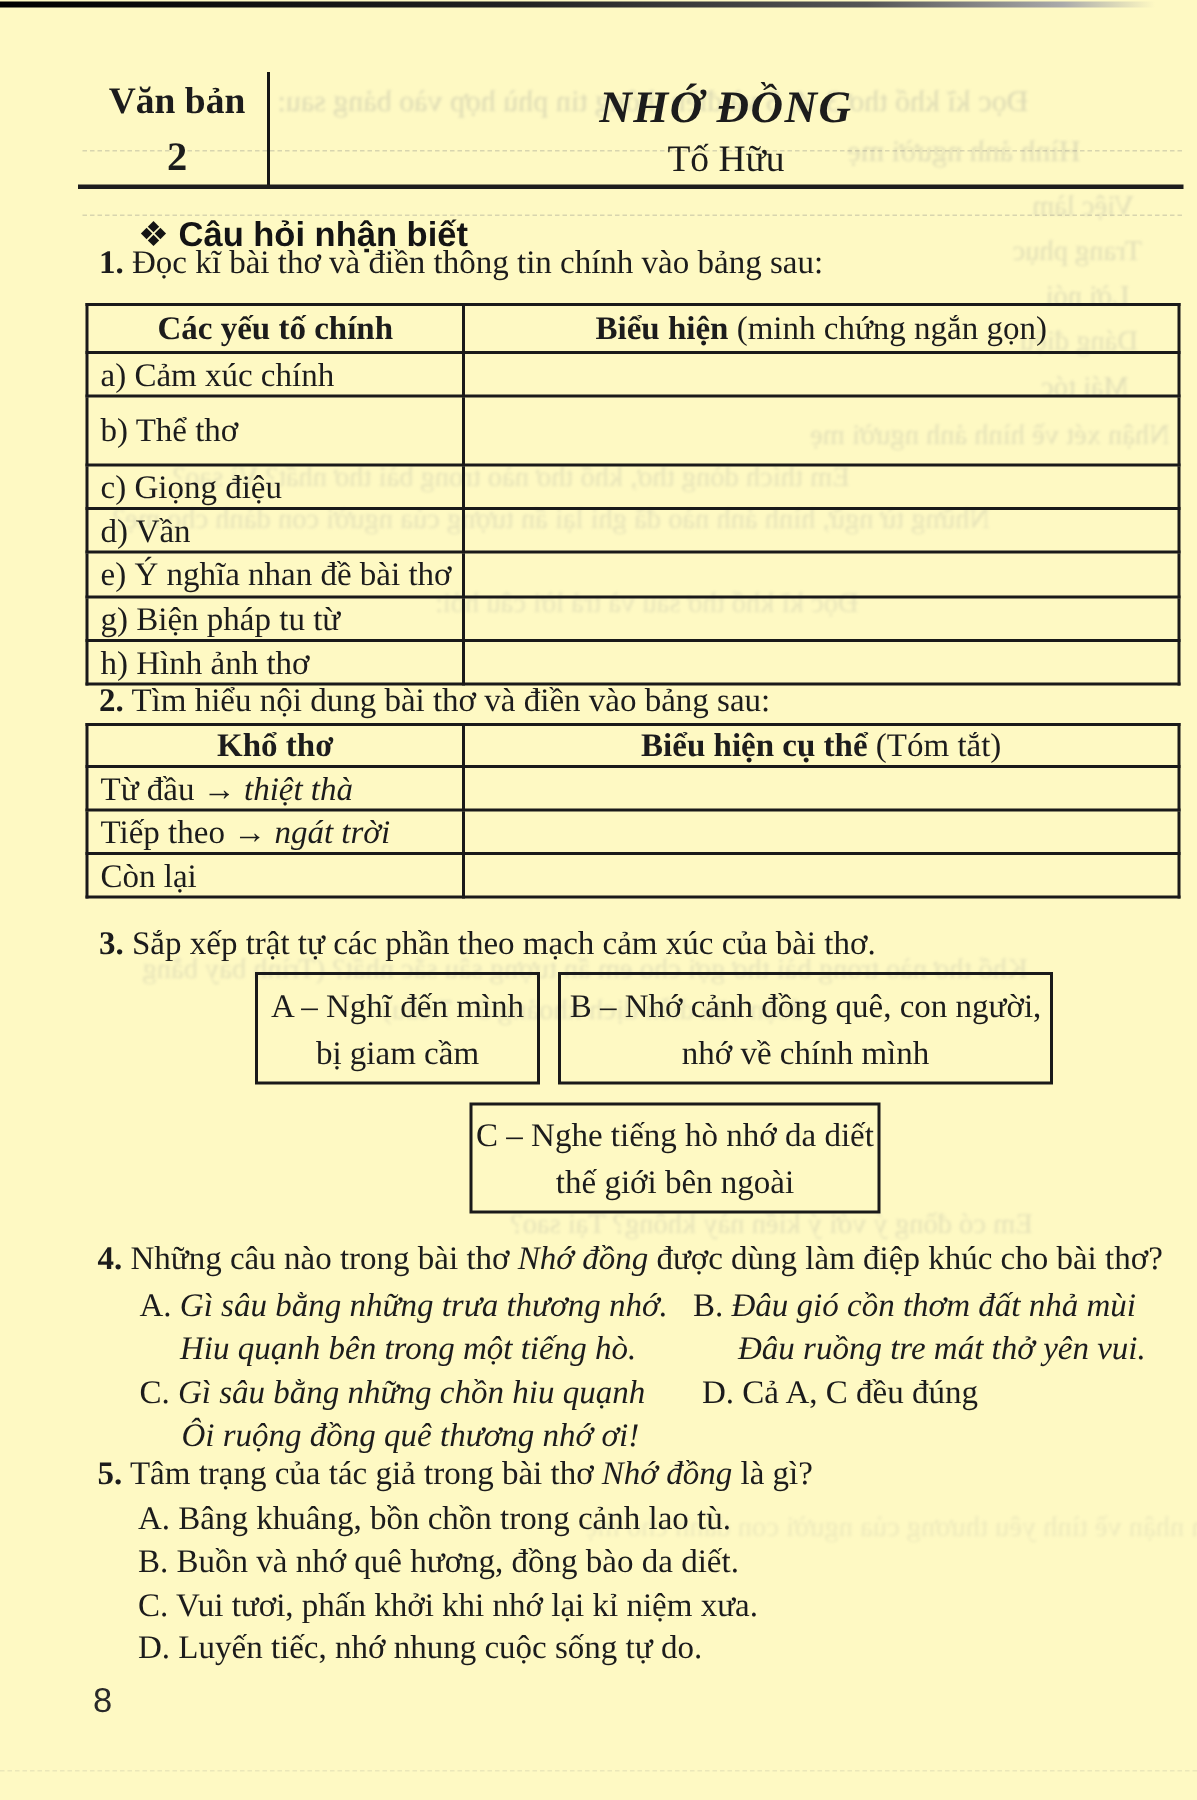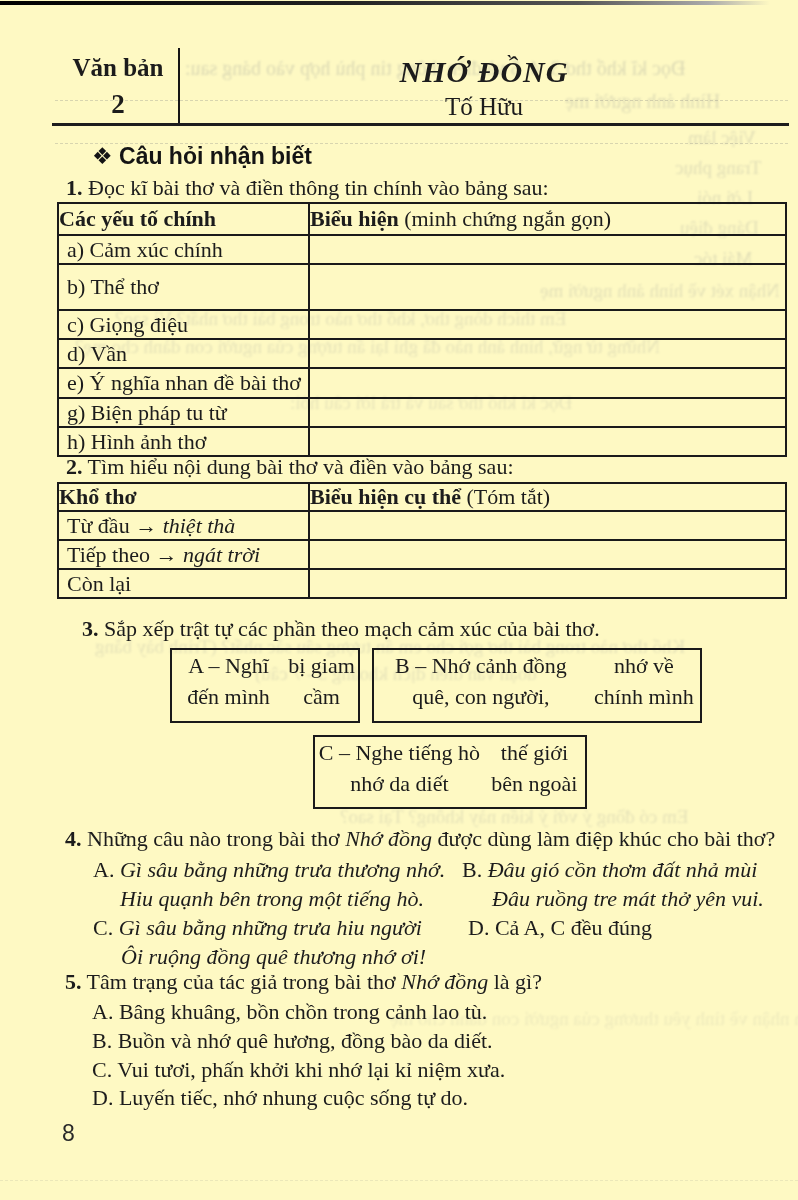--- a/index.html
+++ b/index.html
@@ -16,24 +16,24 @@
   .kicker{font-size:25px;font-weight:bold;text-align:center;width:116px;left:60px;}
   .vline{position:absolute;left:178px;top:48px;width:2px;height:77px;background:#161616;}
   .hrule{position:absolute;left:52px;top:123px;width:737px;height:3px;background:#1d1d1d;}
   .title{left:178px;width:612px;text-align:center;top:55px;font-size:30px;font-weight:bold;font-style:italic;letter-spacing:1px;}
   .author{left:178px;width:612px;text-align:center;top:93px;font-size:25px;}
   .section{left:92px;top:143px;font-size:23px;font-weight:bold;color:#141414;}
   .qline{font-size:22px;white-space:nowrap;}
   .qline b{font-weight:bold;}
   .tbl{border-collapse:collapse;table-layout:fixed;background:rgba(255,255,255,0.0);}
   .tbl th,.tbl td{border:2px solid #1a1a1a;font-size:22px;vertical-align:middle;padding:0;}
-  .tbl th{font-weight:bold;text-align:left;margin-top:20px;}
+  .tbl th{font-weight:bold;text-align:center;margin-top:20px;}
   .tbl th .norm{font-weight:normal;}
   .tbl td.lbl{padding-left:8px;text-align:left;}
-  .box{border:2px solid #1a1a1a;display:flex;flex-direction:row;justify-content:center;
+  .box{border:2px solid #1a1a1a;display:flex;flex-direction:column;justify-content:center;
        text-align:center;font-size:22px;line-height:31px;background:rgba(255,255,255,0.0);}
   .opt{font-size:22px;line-height:29px;}
   .opt i{font-style:italic;}
   .q5opts{font-size:22px;line-height:28.8px;}
 </style>
 </head>
 <body>
 
 <div class="page">
 
@@ -66,21 +66,21 @@
   <div class="vline"></div>
   <div class="abs title serif">NHỚ ĐỒNG</div>
   <div class="abs author serif">Tố Hữu</div>
   <div class="hrule"></div>
 
   <div class="abs section sans">
     <span>❖</span>
     <span>Câu hỏi nhận biết</span>
   </div>
 
-  <div class="abs qline" style="left:66px;top:175px;">
+  <div class="abs qline" style="left:66px;top:162px;">
     <b>1.</b><span> Đọc kĩ bài thơ và điền thông tin chính vào bảng sau:</span>
   </div>
 
   <table class="abs tbl" style="left:57px;top:202px;width:730px;">
     <colgroup>
         <col style="width:251px;">
         <col>
       </colgroup>
     <tbody>
         <tr style="height:32px;">
@@ -140,21 +140,21 @@
       <td class="lbl"><span>Tiếp theo → </span><i>ngát trời</i></td>
       <td></td>
     </tr>
     <tr style="height:29px;">
       <td class="lbl"><span>Còn lại</span><i></i></td>
       <td></td>
     </tr>
   </tbody>
     </table>
 
-  <div class="abs qline" style="left:82px;top:616px;">
+  <div class="abs qline" style="left:66px;top:616px;">
     <b>3.</b><span> Sắp xếp trật tự các phần theo mạch cảm xúc của bài thơ.</span>
   </div>
 
   <div class="abs box" style="left:170px;top:648px;width:186px;height:71px;">
     <div>A – Nghĩ đến mình</div>
     <div>bị giam cầm</div>
   </div>
   <div class="abs box" style="left:372px;top:648px;width:326px;height:71px;">
     <div>B – Nhớ cảnh đồng quê, con người,</div>
     <div>nhớ về chính mình</div>
@@ -170,21 +170,21 @@
 
   <div class="abs opt" style="left:93px;top:855px;">
     <div><span>A.</span> <i>Gì sâu bằng những trưa thương nhớ.</i></div>
     <div style="padding-left:27px;"><i>Hiu quạnh bên trong một tiếng hò.</i></div>
   </div>
   <div class="abs opt" style="left:462px;top:855px;">
     <div><span>B.</span> <i>Đâu gió cồn thơm đất nhả mùi</i></div>
     <div style="padding-left:30px;"><i>Đâu ruồng tre mát thở yên vui.</i></div>
   </div>
   <div class="abs opt" style="left:93px;top:913px;">
-    <div><span>C.</span> <i>Gì sâu bằng những trưa hiu người</i></div>
+    <div><span>C.</span> <i>Gì sâu bằng những chồn hiu quạnh</i></div>
     <div style="padding-left:28px;"><i>Ôi ruộng đồng quê thương nhớ ơi!</i></div>
   </div>
   <div class="abs opt" style="left:468px;top:913px;">
     <div><span>D.</span> <span>Cả A, C đều đúng</span></div>
   </div>
 
   <div class="abs qline" style="left:65px;top:969px;">
     <b>5.</b><span> Tâm trạng của tác giả trong bài thơ </span><i>Nhớ đồng</i><span> là gì?</span>
   </div>
   <div class="abs q5opts" style="left:92px;top:998px;">

